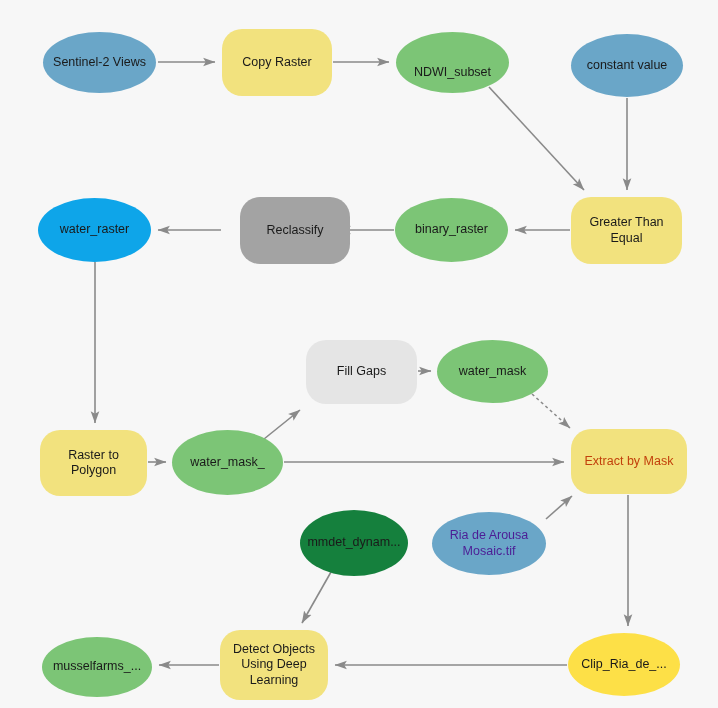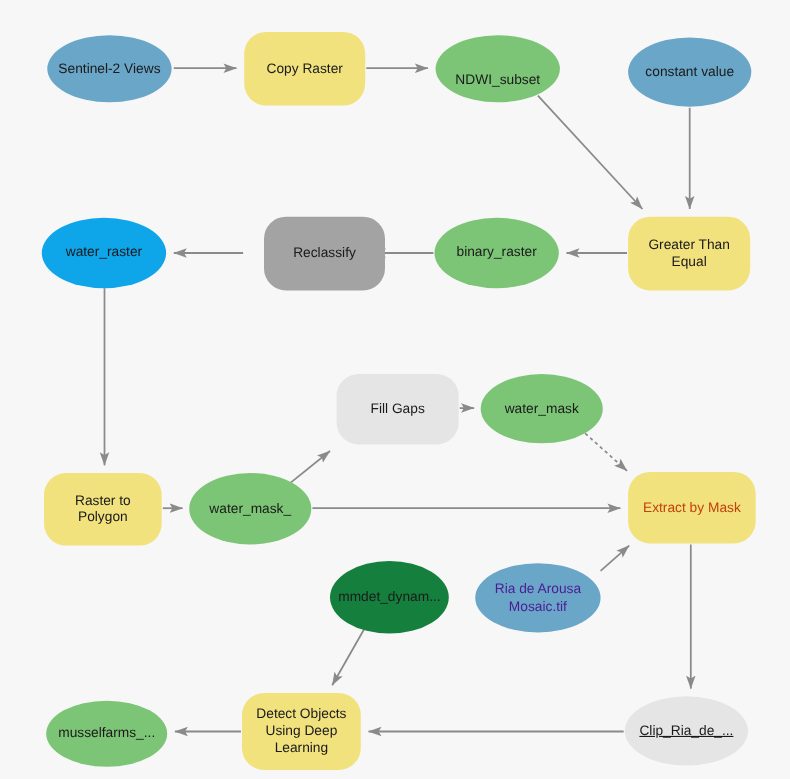--- a/index.html
+++ b/index.html
@@ -115,21 +115,21 @@
       </div>
       <div class="node tool" style="left: 571px; top: 429px; width: 116px; height: 65px; background: rgb(242, 226, 126);">
         <span style="color: #c2410c;">Extract by Mask</span>
       </div>
       <div class="node variable" style="left: 300px; top: 510px; width: 108px; height: 66px; background: #15803d;">
         <span style="color: rgb(26, 26, 26);">mmdet_dynam...</span>
       </div>
       <div class="node variable" style="left: 432px; top: 512px; width: 114px; height: 63px; background: rgb(106, 166, 200);">
         <span style="color: #4c1d95;">Ria de Arousa Mosaic.tif</span>
       </div>
-      <div class="node variable" style="left: 568px; top: 633px; width: 112px; height: 63px; background: #e5e5e5; text-decoration: underline;">
+      <div class="node variable" style="left: 568px; top: 633px; width: 112px; height: 63px; background: #fde047;">
         <span style="color: rgb(26, 26, 26);">Clip_Ria_de_...</span>
       </div>
       <div class="node tool" style="left: 220px; top: 630px; width: 108px; height: 70px; background: rgb(242, 226, 126);">
         <span style="color: rgb(26, 26, 26);">Detect Objects Using Deep Learning</span>
       </div>
       <div class="node variable" style="left: 42px; top: 637px; width: 110px; height: 60px; background: rgb(124, 197, 118);">
         <span style="color: rgb(26, 26, 26);">musselfarms_...</span>
       </div>
     </div>
 

